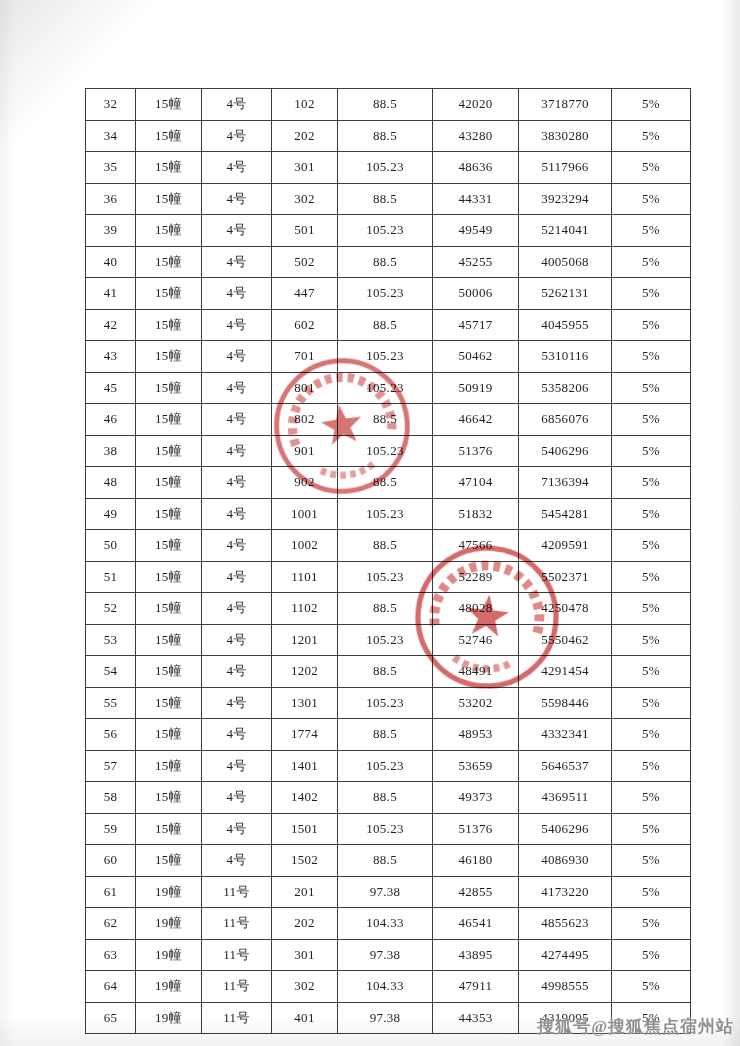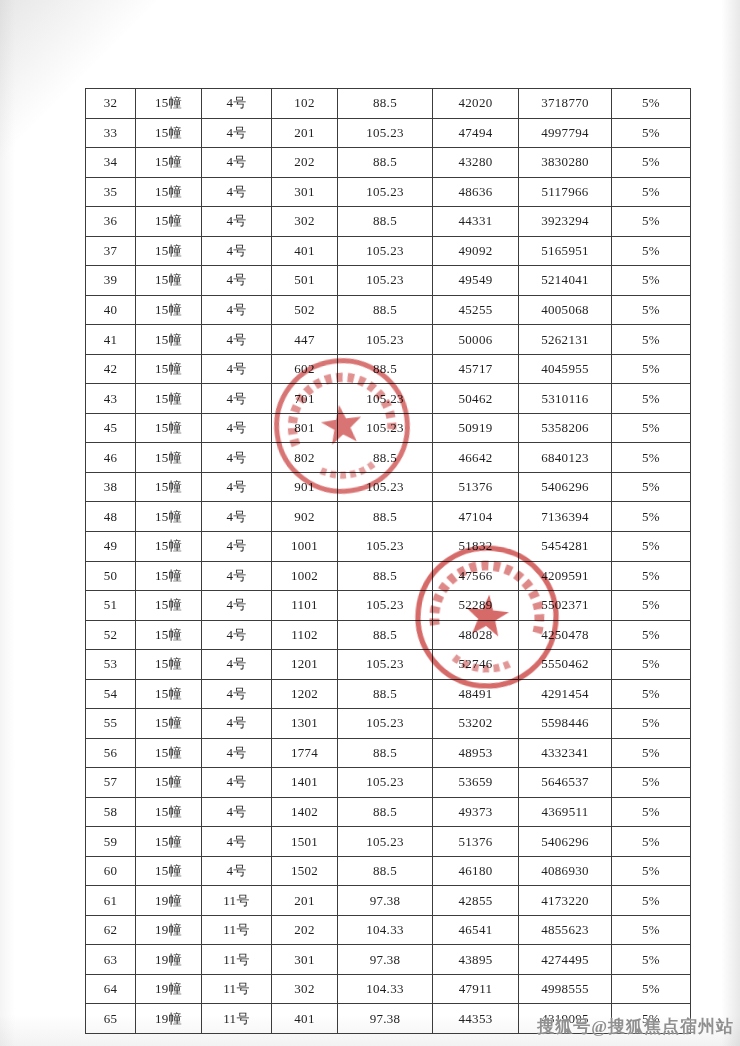--- a/index.html
+++ b/index.html
@@ -63,30 +63,20 @@
         <td>32</td>
         <td>15幢</td>
         <td>4号</td>
         <td>102</td>
         <td>88.5</td>
         <td>42020</td>
         <td>3718770</td>
         <td>5%</td>
       </tr>
       <tr>
-        <td>33</td>
-        <td>15幢</td>
-        <td>4号</td>
-        <td>201</td>
-        <td>105.23</td>
-        <td>47494</td>
-        <td>4997794</td>
-        <td>5%</td>
-      </tr>
-      <tr>
         <td>34</td>
         <td>15幢</td>
         <td>4号</td>
         <td>202</td>
         <td>88.5</td>
         <td>43280</td>
         <td>3830280</td>
         <td>5%</td>
       </tr>
       <tr>
@@ -103,30 +93,20 @@
         <td>36</td>
         <td>15幢</td>
         <td>4号</td>
         <td>302</td>
         <td>88.5</td>
         <td>44331</td>
         <td>3923294</td>
         <td>5%</td>
       </tr>
       <tr>
-        <td>37</td>
-        <td>15幢</td>
-        <td>4号</td>
-        <td>401</td>
-        <td>105.23</td>
-        <td>49092</td>
-        <td>5165951</td>
-        <td>5%</td>
-      </tr>
-      <tr>
         <td>39</td>
         <td>15幢</td>
         <td>4号</td>
         <td>501</td>
         <td>105.23</td>
         <td>49549</td>
         <td>5214041</td>
         <td>5%</td>
       </tr>
       <tr>
@@ -179,21 +159,21 @@
         <td>5358206</td>
         <td>5%</td>
       </tr>
       <tr>
         <td>46</td>
         <td>15幢</td>
         <td>4号</td>
         <td>802</td>
         <td>88.5</td>
         <td>46642</td>
-        <td>6840123</td>
+        <td>6856076</td>
         <td>5%</td>
       </tr>
       <tr>
         <td>38</td>
         <td>15幢</td>
         <td>4号</td>
         <td>901</td>
         <td>105.23</td>
         <td>51376</td>
         <td>5406296</td>

